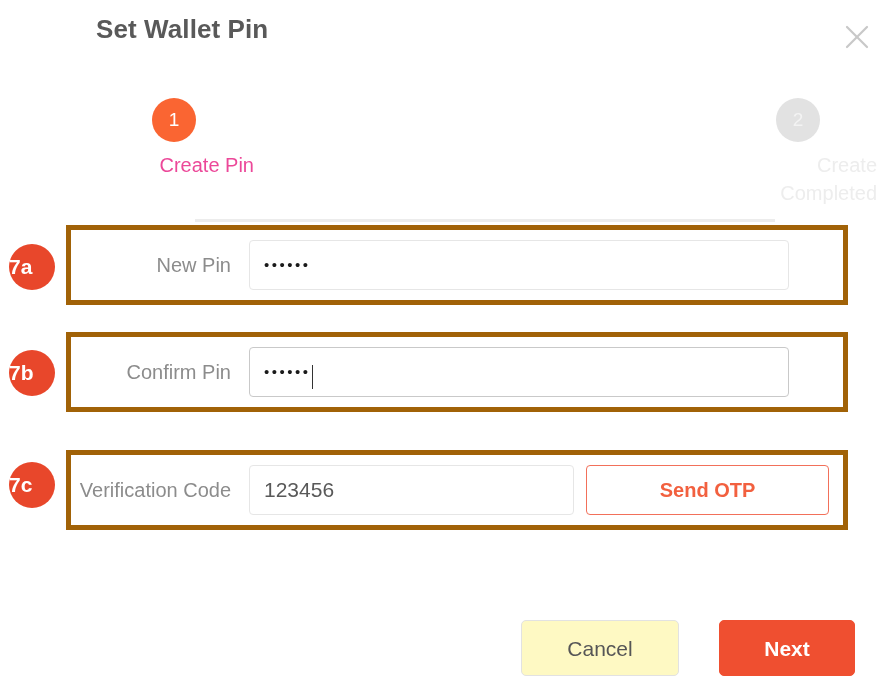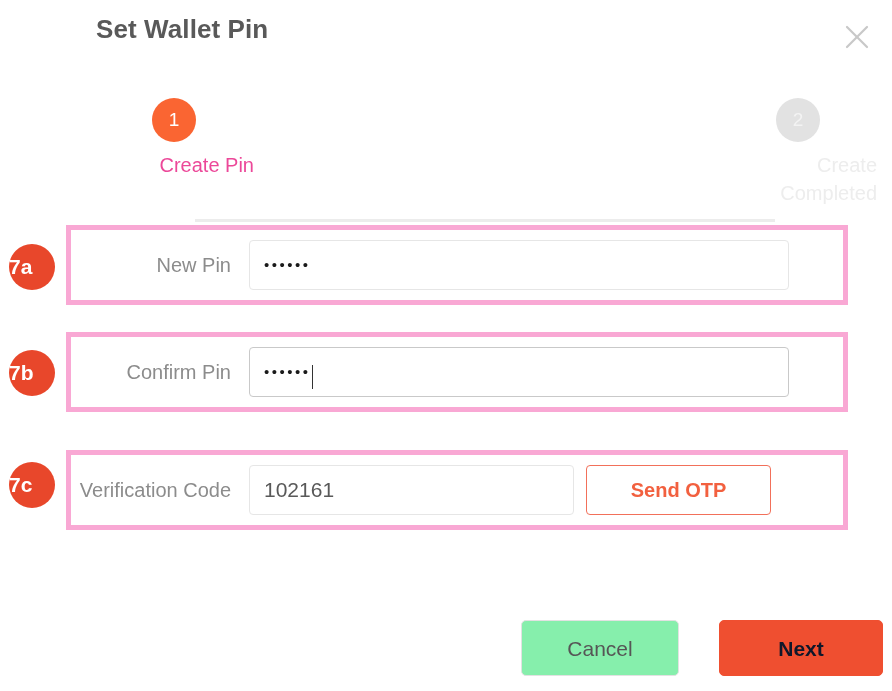--- a/index.html
+++ b/index.html
@@ -92,21 +92,21 @@
     font-weight: bold;
     line-height: 46px;
     text-align: left;
     left: 9px;
   }
   .anno-box {
     position: absolute;
     left: 66px;
     width: 782px;
     height: 80px;
-    border: 5px solid #f9a8d4;
+    border: 5px solid #a16207;
     background: #ffffff;
   }
   .row-inner {
     position: absolute;
     inset: 0;
     display: flex;
     align-items: center;
   }
   .field-label {
     width: 178px;
@@ -145,21 +145,21 @@
     background: #333333;
     margin-left: 1px;
     position: relative;
     top: 5px;
   }
   .field-input.code { flex: 0 0 325px; width: 325px; }
   .field-input.code .code-text { color: #595959; font-size: 21px; }
 
   .otp-btn {
     margin-left: 12px;
-    width: 185px;
+    width: 243px;
     height: 50px;
     border: 1px solid #f2705a;
     border-radius: 4px;
     background: #ffffff;
     color: #f2603f;
     font-size: 20px;
     font-weight: bold;
     line-height: 48px;
     text-align: center;
     cursor: pointer;
@@ -179,28 +179,28 @@
     border-radius: 5px;
     font-size: 21px;
     text-align: center;
     line-height: 56px;
     cursor: pointer;
   }
   .btn-cancel {
     left: 521px;
     width: 158px;
     border: 1px solid #e2e2e2;
-    background: #86efac;
+    background: #fef9c3;
     color: #565656;
   }
   .btn-next {
     left: 719px;
-    width: 164px;
+    width: 136px;
     background: #ef4f30;
-    color: #0f172a;
+    color: #ffffff;
     font-weight: bold;
     border: 1px solid #ef4f30;
   }
 </style>
 </head>
 <body>
 
 <div id="root">
 
   <div class="dialog-title">Set Wallet Pin</div>
@@ -245,21 +245,21 @@
           <span class="caret"></span>
       </div>
     </div>
   </div>
 
   <div class="anno-badge" style="top:462px;">7c</div>
   <div class="anno-box" style="top:450px;">
     <div class="row-inner">
       <div class="field-label">Verification Code</div>
       <div class="field-input code">
-        <span class="code-text">102161</span>
+        <span class="code-text">123456</span>
       </div>
       <div class="otp-btn">Send OTP</div>
     </div>
   </div>
 
   <div class="footer">
     <div class="btn btn-cancel">Cancel</div>
     <div class="btn btn-next">Next</div>
   </div>
 

